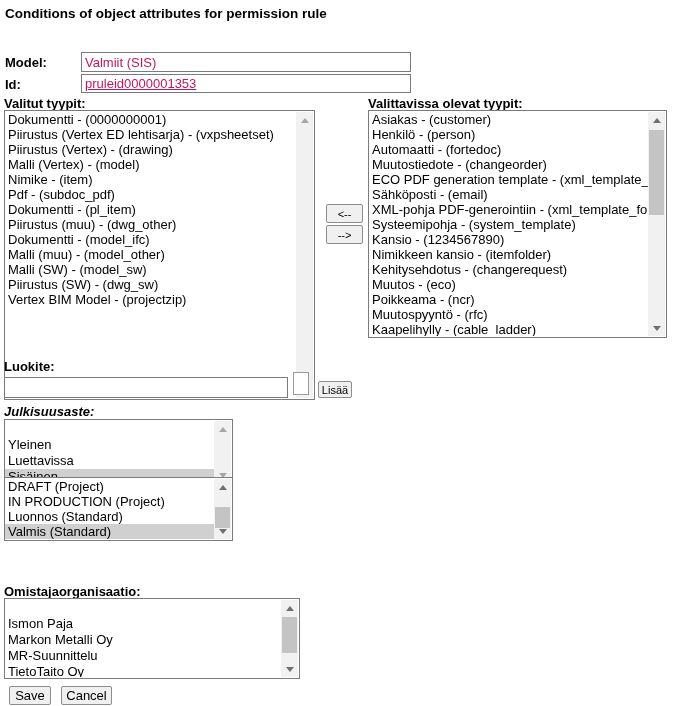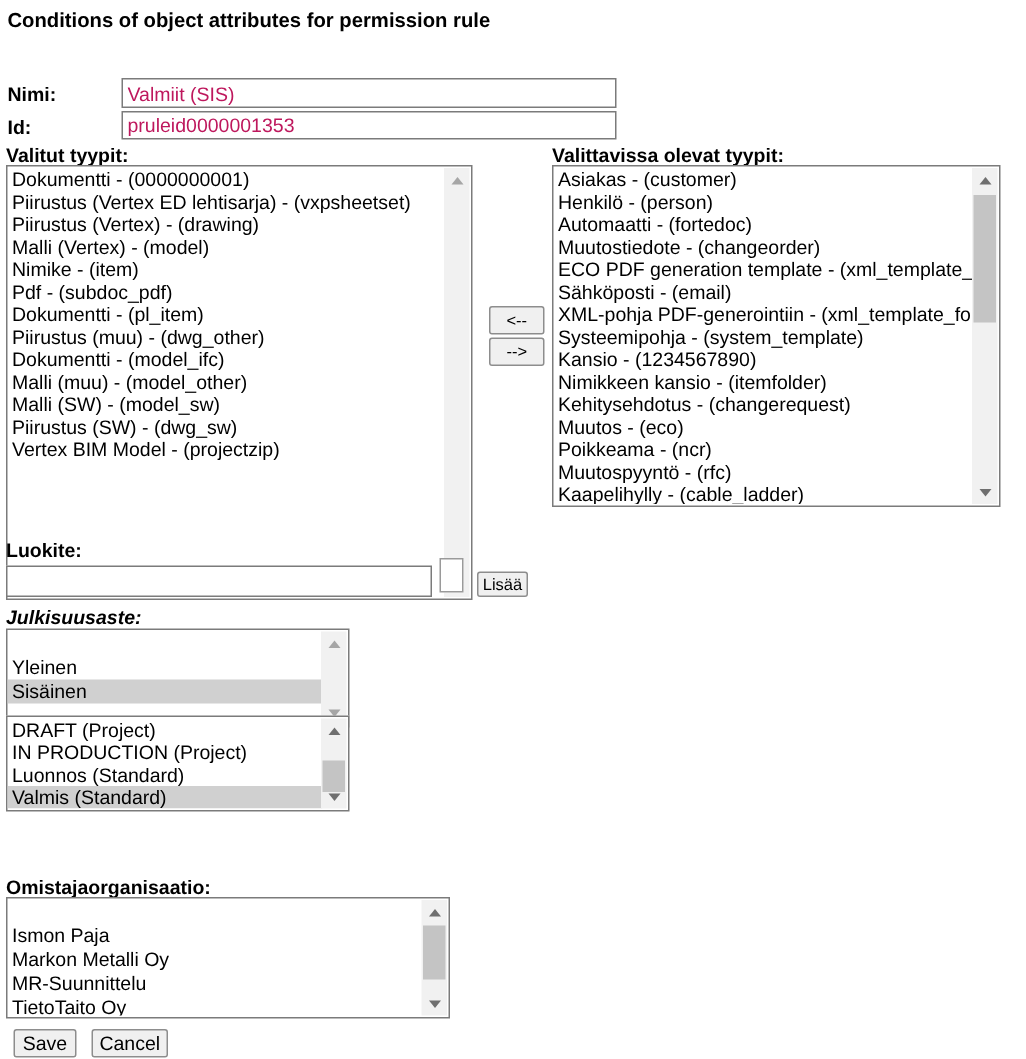--- a/index.html
+++ b/index.html
@@ -37,25 +37,25 @@
   .btn-md { font-size:13px; }
   .btn-white { background:#ffffff; border:1px solid #9a9a9a; border-radius:0; }
 </style>
 </head>
 <body>
 
 <div class="page">
 
   <div class="title">Conditions of object attributes for permission rule</div>
 
-  <div class="lbl" style="left:5px; top:55px;">Nimi:</div>
+  <div class="lbl" style="left:5px; top:55px;">Model:</div>
   <input class="ti" style="left: 81px; top: 52px; width: 330px; height: 20px;" value="Valmiit (SIS)">
 
   <div class="lbl" style="left:5px; top:77px;">Id:</div>
-  <input class="ti" style="left: 81px; top: 74px; width: 330px; height: 19px;" value="pruleid0000001353">
+  <input class="ti" style="left: 81px; top: 74px; width: 330px; height: 19px; text-decoration: underline;" value="pruleid0000001353">
 
   <div class="lbl" style="left:4px; top:96px;">Valitut tyypit:</div>
   <div class="listbox" style="left:4px; top:110px; width:311px; height:290px;" role="listbox">
     <div class="opts">
         <div class="opt">Dokumentti - (0000000001)</div>
         <div class="opt">Piirustus (Vertex ED lehtisarja) - (vxpsheetset)</div>
         <div class="opt">Piirustus (Vertex) - (drawing)</div>
         <div class="opt">Malli (Vertex) - (model)</div>
         <div class="opt">Nimike - (item)</div>
         <div class="opt">Pdf - (subdoc_pdf)</div>
@@ -113,20 +113,21 @@
   <div class="lbl" style="left:4px; top:359px;">Luokite:</div>
   <input class="ti" style="left: 4px; top: 377px; width: 284px; height: 21px;" value="">
   <button class="btn btn-white" style="left:293px; top:372px; width:16px; height:23px;"></button>
   <button class="btn btn-sm" style="left:318px; top:381px; width:34px; height:17px;">Lisää</button>
 
   <div class="lbl" style="left:4px; top:404px;font-style:italic;">Julkisuusaste:</div>
   <div class="listbox rh16" style="left:4px; top:419px; width:229px; height:66px;" role="listbox">
     <div class="opts">
         <div class="opt"></div>
         <div class="opt">Yleinen</div>
+        <div class="opt">Luettavissa</div>
         <div class="opt" style="background: rgb(208, 208, 208);">Sisäinen</div>
       </div>
     <div class="sb dis">
       <div class="sb-btn up">
           <span class="tri-up"></span>
         </div>
       <div class="sb-btn down">
           <span class="tri-down"></span>
         </div>
     </div>

